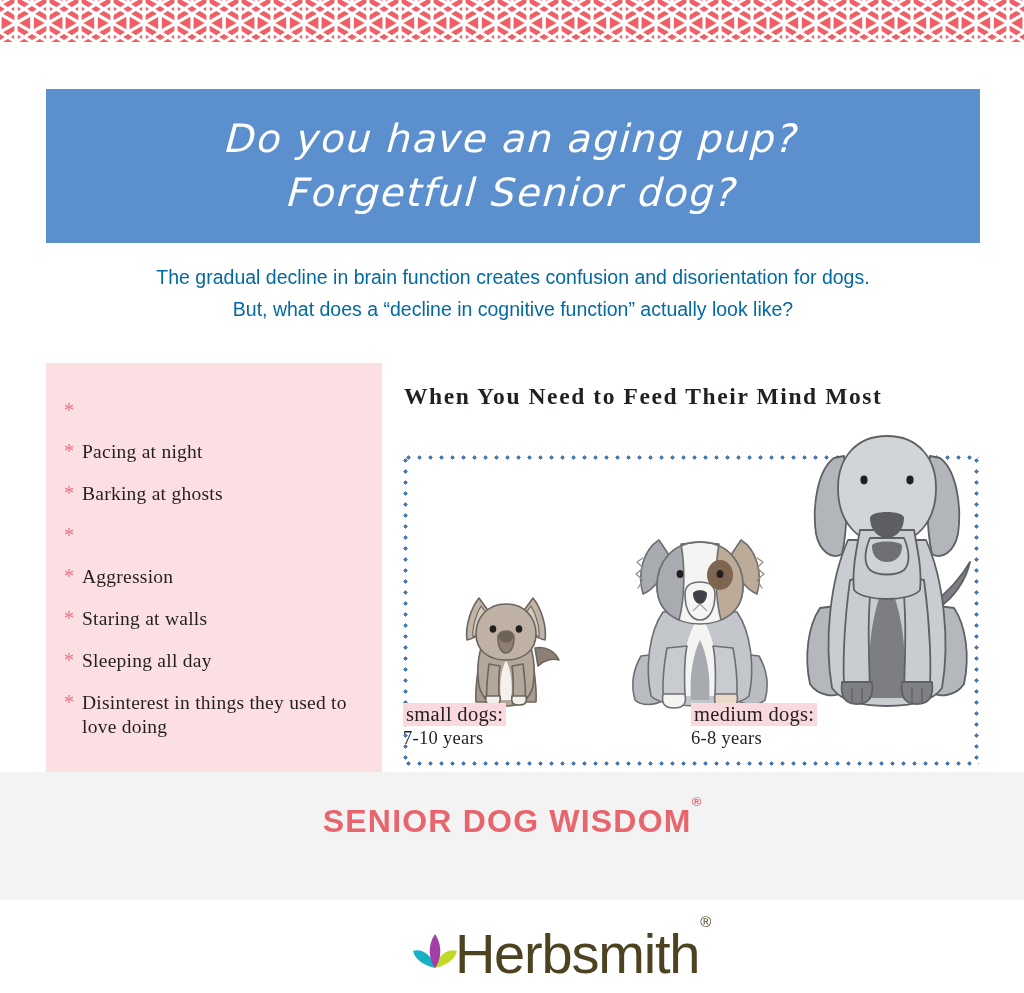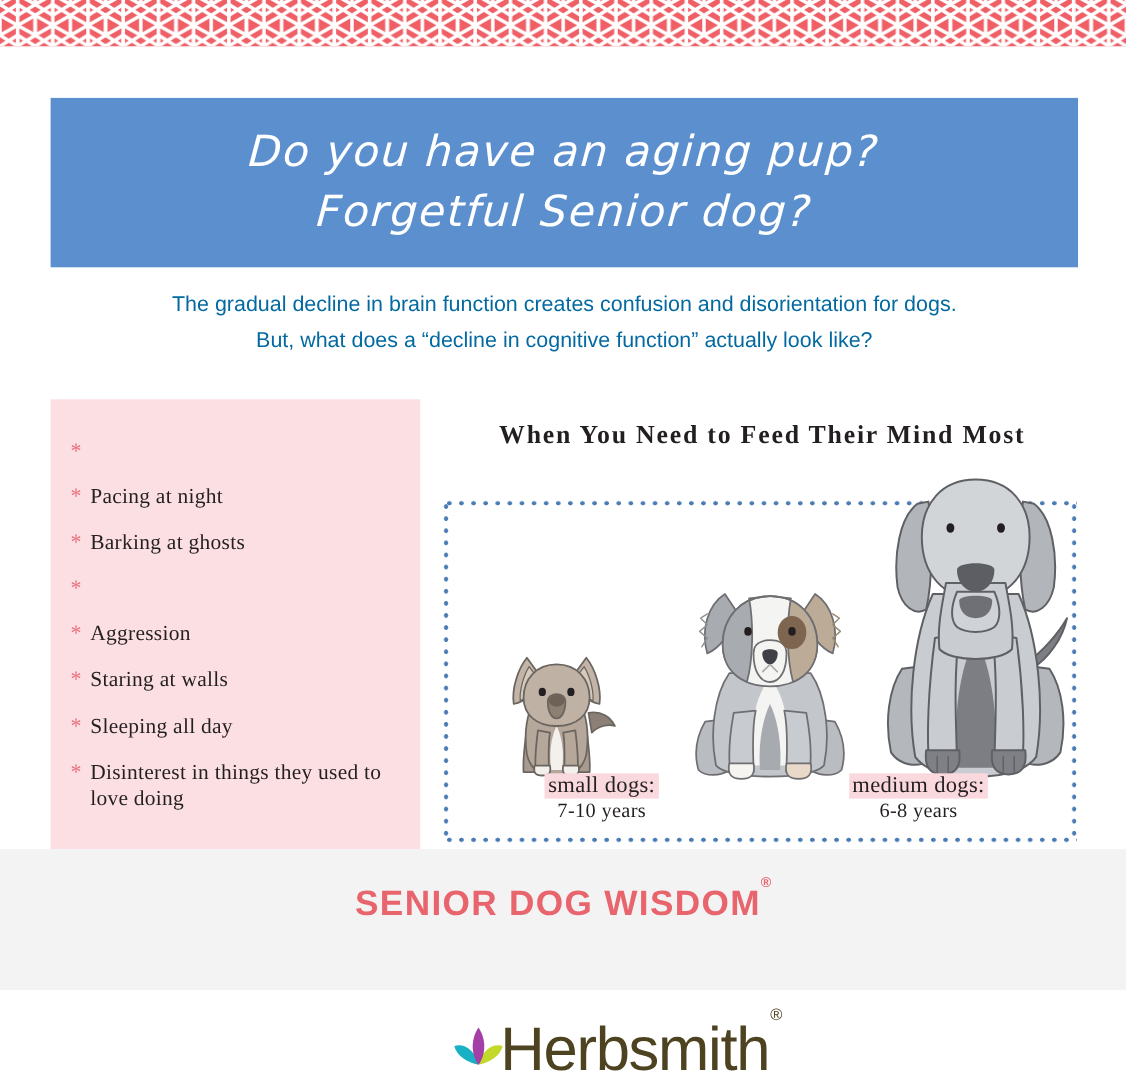--- a/index.html
+++ b/index.html
@@ -70,21 +70,21 @@
   .symptom-text{
     color:#231f20;
     font-family:"Liberation Serif", serif;
     font-size:19.5px;
     letter-spacing:0.25px;
   }
 
   
   .feed-title{
     position:absolute;left:404px;top:383px;width:578px;
-    text-align:center;
+    text-align:left;
     font-family:"Liberation Serif", serif;
     font-weight:700;
     font-size:23.5px;
     letter-spacing:1.6px;
     color:#231f20;
   }
 
   .dotted-box{
     position:absolute;left:403px;top:455px;width:576px;height:311px;
     box-sizing:border-box;
@@ -106,21 +106,21 @@
     position:absolute;left:403px;top:420px;width:576px;height:290px;
   }
   .dog-slot{position:absolute;bottom:0;}
   .dog-slot svg{display:block;}
 
   
   .size-labels{
     position:absolute;left:403px;top:703px;width:576px;height:58px;
     display:flex;
   }
-  .size-col{flex:1;text-align:center;position:relative;}
+  .size-col{flex:1;text-align:left;position:relative;}
   .size-name{
     display:inline-block;
     font-family:"Liberation Serif", serif;
     font-size:20.5px;
     color:#231f20;
     letter-spacing:0.3px;
     background:#f9d9de;
     padding:0 3px;
     line-height:1.1;
   }

